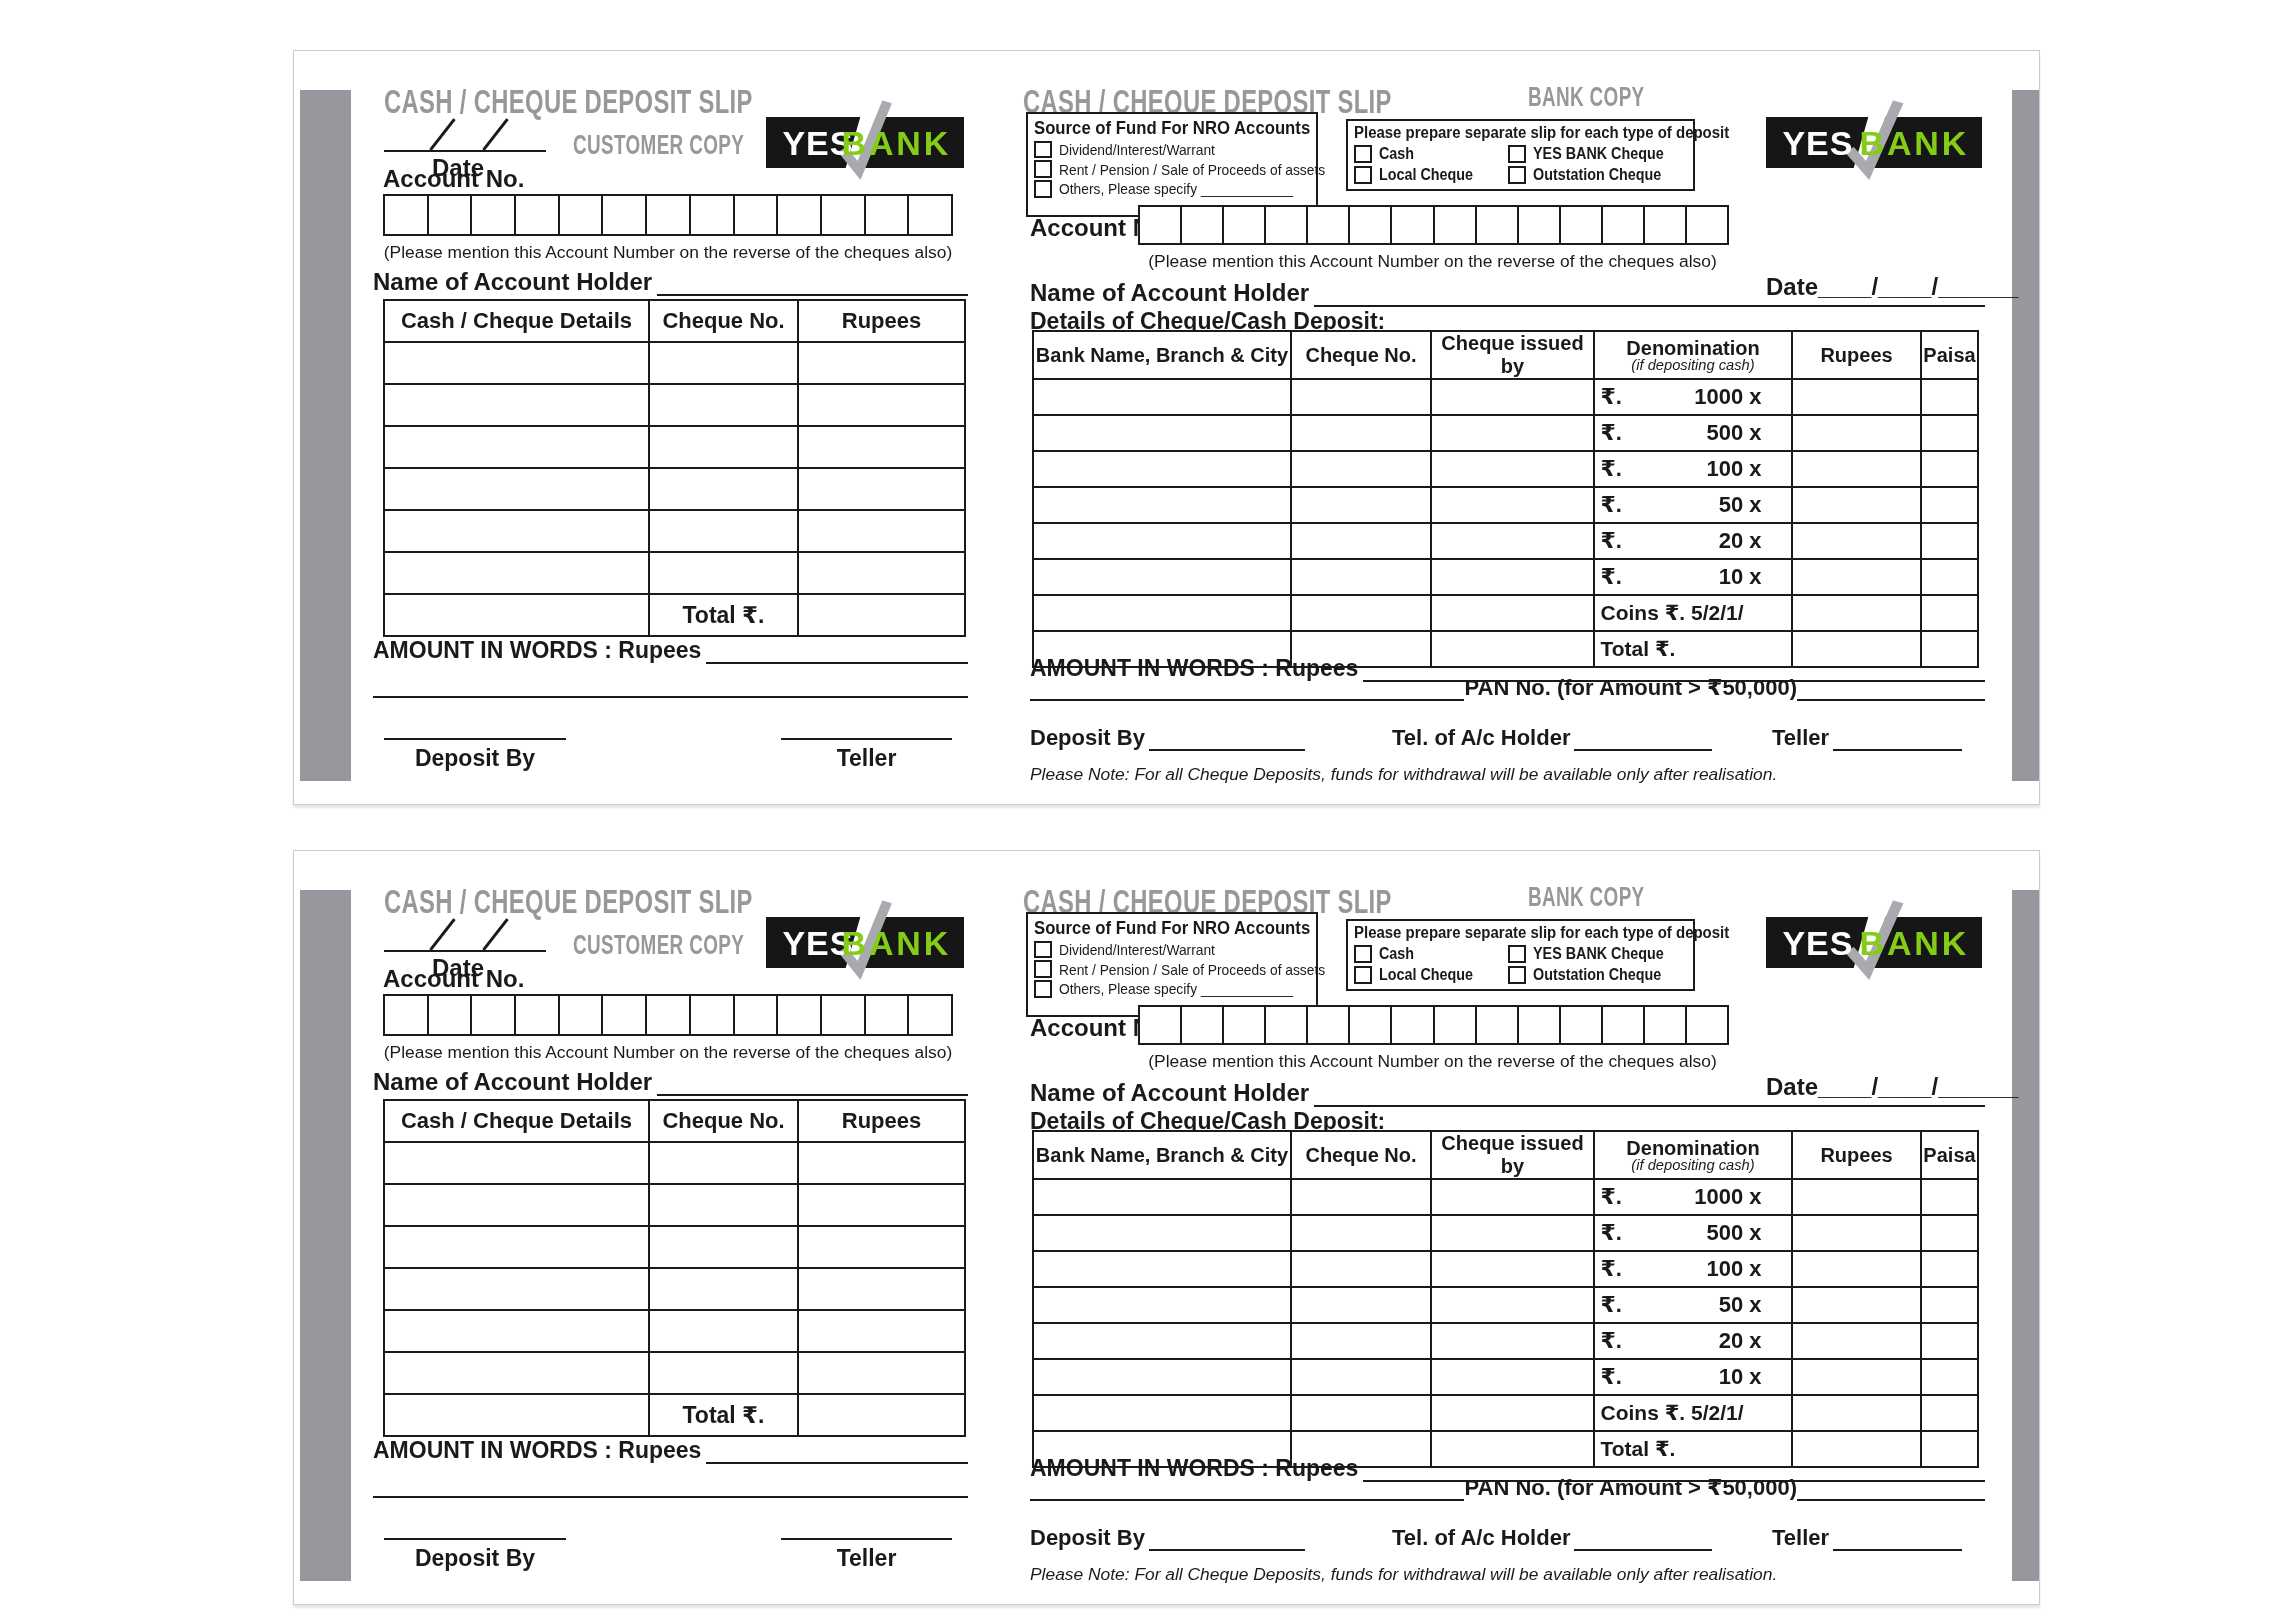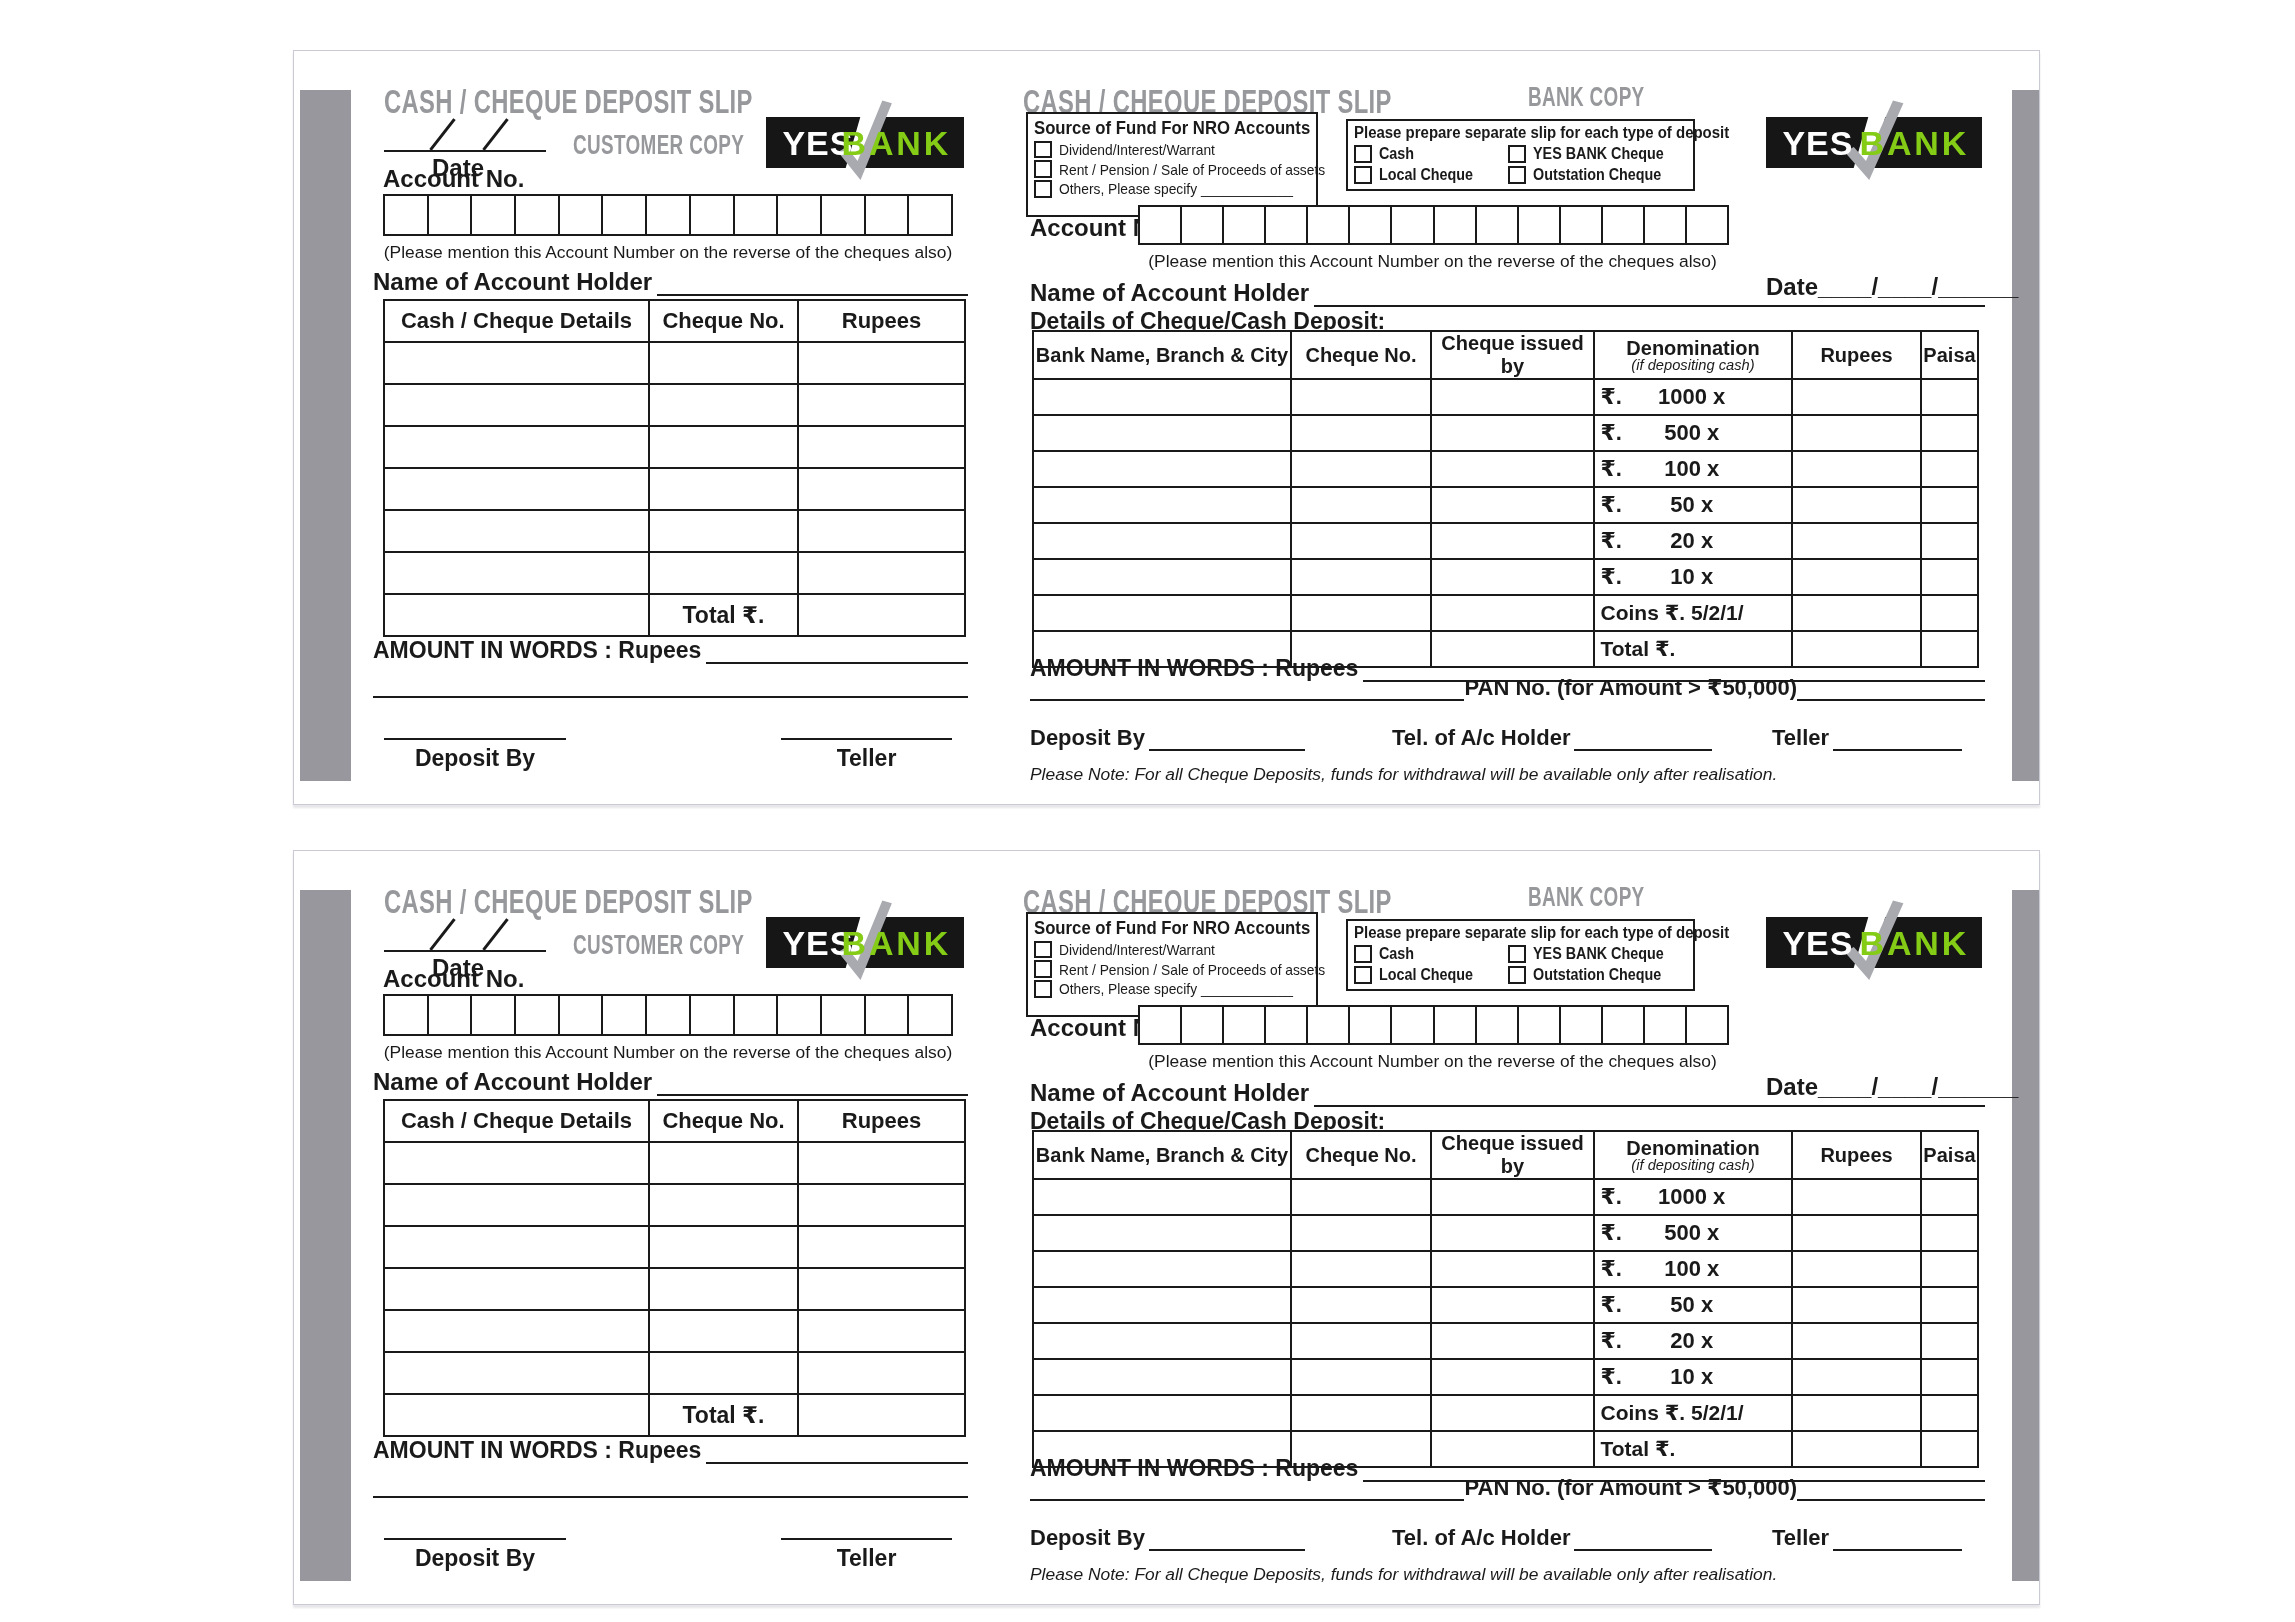--- a/index.html
+++ b/index.html
@@ -71,21 +71,21 @@
   .ltable th{height:40px;font-size:22px;}
   .ltable td{height:40px;}
   .total-cell{text-align:center;font-weight:bold;font-size:23px;}
 
   .rtable{position:absolute;left:738px;top:279px;width:945px;}
   .rtable th{height:42px;font-size:20px;}
   .rtable td{height:34px;}
   .denom-head .l1{font-size:20px;font-weight:bold;line-height:20px;}
   .denom-head .l2{font-size:14.7px;font-weight:normal;font-style:italic;line-height:14.7px;}
   .dflex{display:flex;align-items:center;font-size:22px;font-weight:bold;padding:0 5.5px;}
-  .dval{flex:1;text-align:center;padding-right:24px;}
+  .dval{flex:1;text-align:right;padding-right:24px;}
   .dleft{font-size:21px;font-weight:bold;padding-left:5.5px;white-space:nowrap;}
 
   .amount-row{position:absolute;display:flex;align-items:flex-end;font-size:23px;
               font-weight:bold;white-space:nowrap;}
   .cc-amount{left:79px;top:586px;width:595px;}
   .bc-amount{left:736px;top:604px;width:955px;}
   .cc-line2{position:absolute;left:79px;top:612px;width:595px;height:33px;
             border-bottom:2.8px solid #1a1a1a;}
   .pan-row{position:absolute;left:736px;top:617px;width:955px;height:33px;display:flex;
            align-items:flex-end;font-size:22px;font-weight:bold;white-space:nowrap;}

